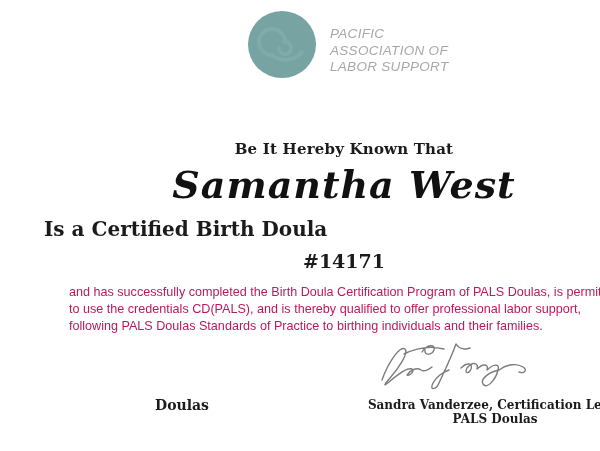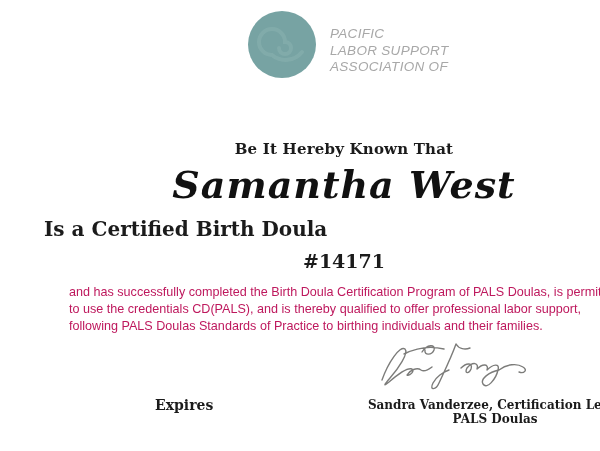--- a/index.html
+++ b/index.html
@@ -141,22 +141,22 @@
 
   <svg class="logo-svg" viewBox="0 0 68 67" aria-hidden="true">
     <ellipse cx="34" cy="33.5" rx="34" ry="33.5" fill="#77a3a3"></ellipse>
     <g fill="none" stroke-width="4" stroke-linecap="round" opacity="0.45" stroke="#8fb6b4">
       <path d="M31 37 a6 6 0 1 0 6 -6 a13 13 0 1 0 -13 13 a21 21 0 0 0 30 -3"></path>
     </g>
   </svg>
 
   <div class="org-name">
     <span>PACIFIC</span>
+    <span>ASSOCIATION OF</span>
     <span>LABOR SUPPORT</span>
-    <span>ASSOCIATION OF</span>
   </div>
 
   <div class="address">
   </div>
 
   <div class="heading">Be It Hereby Known That</div>
 
   <div class="recipient-name">Samantha West</div>
 
   <div class="cert-title">Is a Certified Birth Doula</div>
@@ -167,17 +167,17 @@
 
   <svg class="signature-svg" viewBox="0 0 155 54" aria-hidden="true">
     <g fill="none" stroke-width="1.4" stroke-linecap="round" stroke-linejoin="round" stroke="#7c7c7a">
       <path d="M6 41 C12 24 24 6 29 10 C33 14 22 30 14 39 C8 46 7 48 13 43 C21 36 31 28 36 30 C39 32 34 37 31 36 C34 31 41 28 45 31 C48 33 52 31 56 28"></path>
       <path d="M46 13 C51 5 60 5 58 11 C56 16 48 17 49 11 M28 15 C42 8 56 7 68 10"></path>
       <path d="M80 5 C75 19 68 33 63 44 C60 51 53 52 57 44 C60 38 67 33 73 31 M80 5 C83 10 89 11 94 9"></path>
       <path d="M85 29 C91 23 97 24 95 30 C93 35 88 35 91 29 C97 22 103 24 101 30 C107 24 113 25 111 31 C117 25 124 24 122 31 C120 40 111 51 107 45 C104 40 113 33 123 31 C131 25 141 24 147 28 C152 31 148 35 143 33"></path>
     </g>
   </svg>
 
-  <div class="expiry-label">Expires</div>
+  <div class="expiry-label">Doulas</div>
 
   <div class="signer-caption">Sandra Vanderzee, Certification Lead, PALS Doulas</div>
 
 </div>
 
 </body></html>

